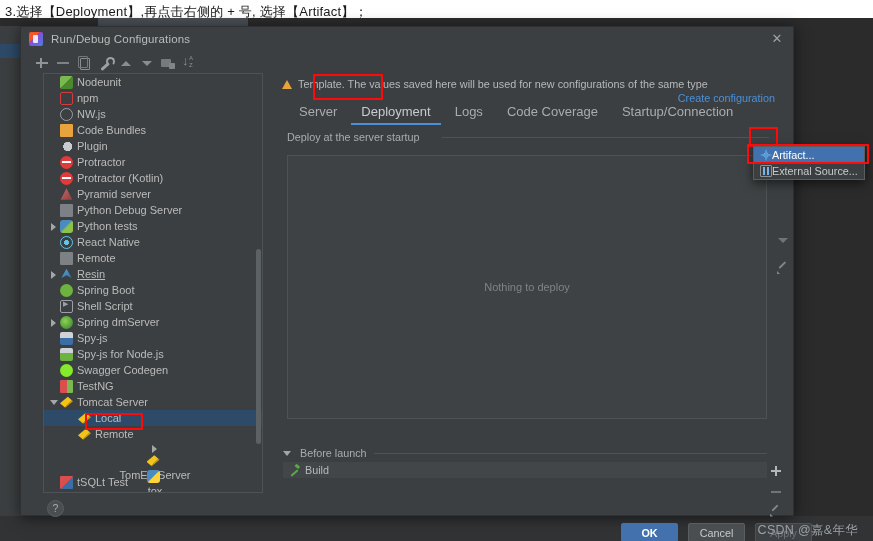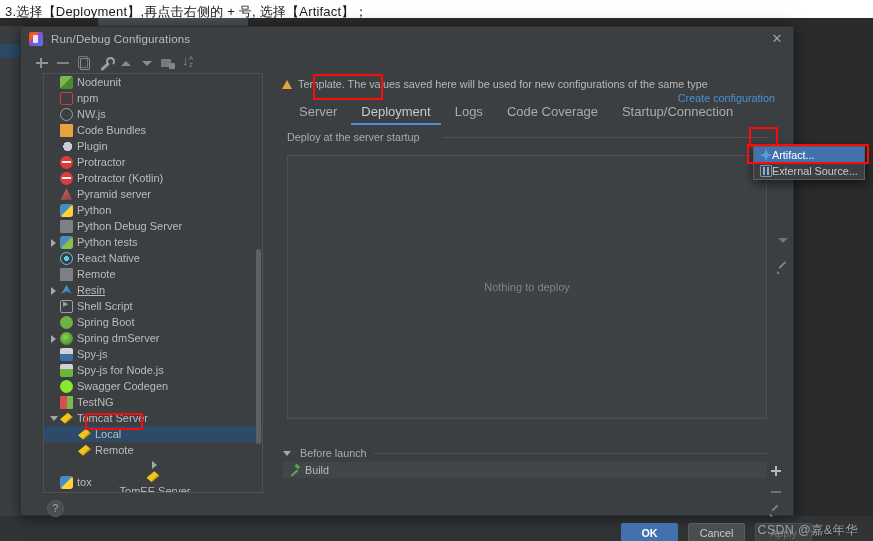--- a/index.html
+++ b/index.html
@@ -469,25 +469,20 @@
             <span class="tic i-protractor"></span>
             <span class="tlabel">Protractor (Kotlin)</span>
           </div>
           <div class="tree-row" style="padding-left: 4px;">
             <span class="tw"></span>
             <span class="tic i-pyramid"></span>
             <span class="tlabel">Pyramid server</span>
           </div>
           <div class="tree-row" style="padding-left: 4px;">
             <span class="tw"></span>
-            <span class="tic i-python"></span>
-            <span class="tlabel">Python</span>
-          </div>
-          <div class="tree-row" style="padding-left: 4px;">
-            <span class="tw"></span>
             <span class="tic i-pydebug"></span>
             <span class="tlabel">Python Debug Server</span>
           </div>
           <div class="tree-row" style="padding-left: 4px; text-align: right;">
             <span class="tw closed"></span>
             <span class="tic i-pytests"></span>
             <span class="tlabel">Python tests</span>
           </div>
           <div class="tree-row" style="padding-left: 4px;">
             <span class="tw"></span>
@@ -499,27 +494,27 @@
             <span class="tic i-remote"></span>
             <span class="tlabel">Remote</span>
           </div>
           <div class="tree-row" style="padding-left: 4px; text-decoration: underline;">
             <span class="tw closed"></span>
             <span class="tic i-resin"></span>
             <span class="tlabel">Resin</span>
           </div>
           <div class="tree-row" style="padding-left: 4px;">
             <span class="tw"></span>
+            <span class="tic i-springboot"></span>
+            <span class="tlabel">Spring Boot</span>
+          </div>
+          <div class="tree-row" style="padding-left: 4px;">
+            <span class="tw"></span>
             <span class="tic i-shell"></span>
             <span class="tlabel">Shell Script</span>
-          </div>
-          <div class="tree-row" style="padding-left: 4px;">
-            <span class="tw"></span>
-            <span class="tic i-springboot"></span>
-            <span class="tlabel">Spring Boot</span>
           </div>
           <div class="tree-row" style="padding-left: 4px;">
             <span class="tw closed"></span>
             <span class="tic i-springdm"></span>
             <span class="tlabel">Spring dmServer</span>
           </div>
           <div class="tree-row" style="padding-left: 4px;">
             <span class="tw"></span>
             <span class="tic i-spyjs"></span>
             <span class="tlabel">Spy-js</span>
@@ -552,21 +547,21 @@
           <div class="tree-row" style="padding-left: 22px;">
             <span class="tw"></span>
             <span class="tic i-tomcat"></span>
             <span class="tlabel">Remote</span>
           </div>
           <div class="tree-row" style="padding-left: 4px; flex-direction: column;">
             <span class="tw closed"></span>
             <span class="tic i-tomee"></span>
             <span class="tlabel">TomEE Server</span>
           </div>
-          <div class="tree-row" style="padding-left: 4px;">
+          <div class="tree-row" style="padding-left: 4px; flex-direction: column;">
             <span class="tw"></span>
             <span class="tic i-tox"></span>
             <span class="tlabel">tox</span>
           </div>
           <div class="tree-row" style="padding-left: 4px;">
             <span class="tw"></span>
             <span class="tic i-tsqlt"></span>
             <span class="tlabel">tSQLt Test</span>
           </div>
         </div>

